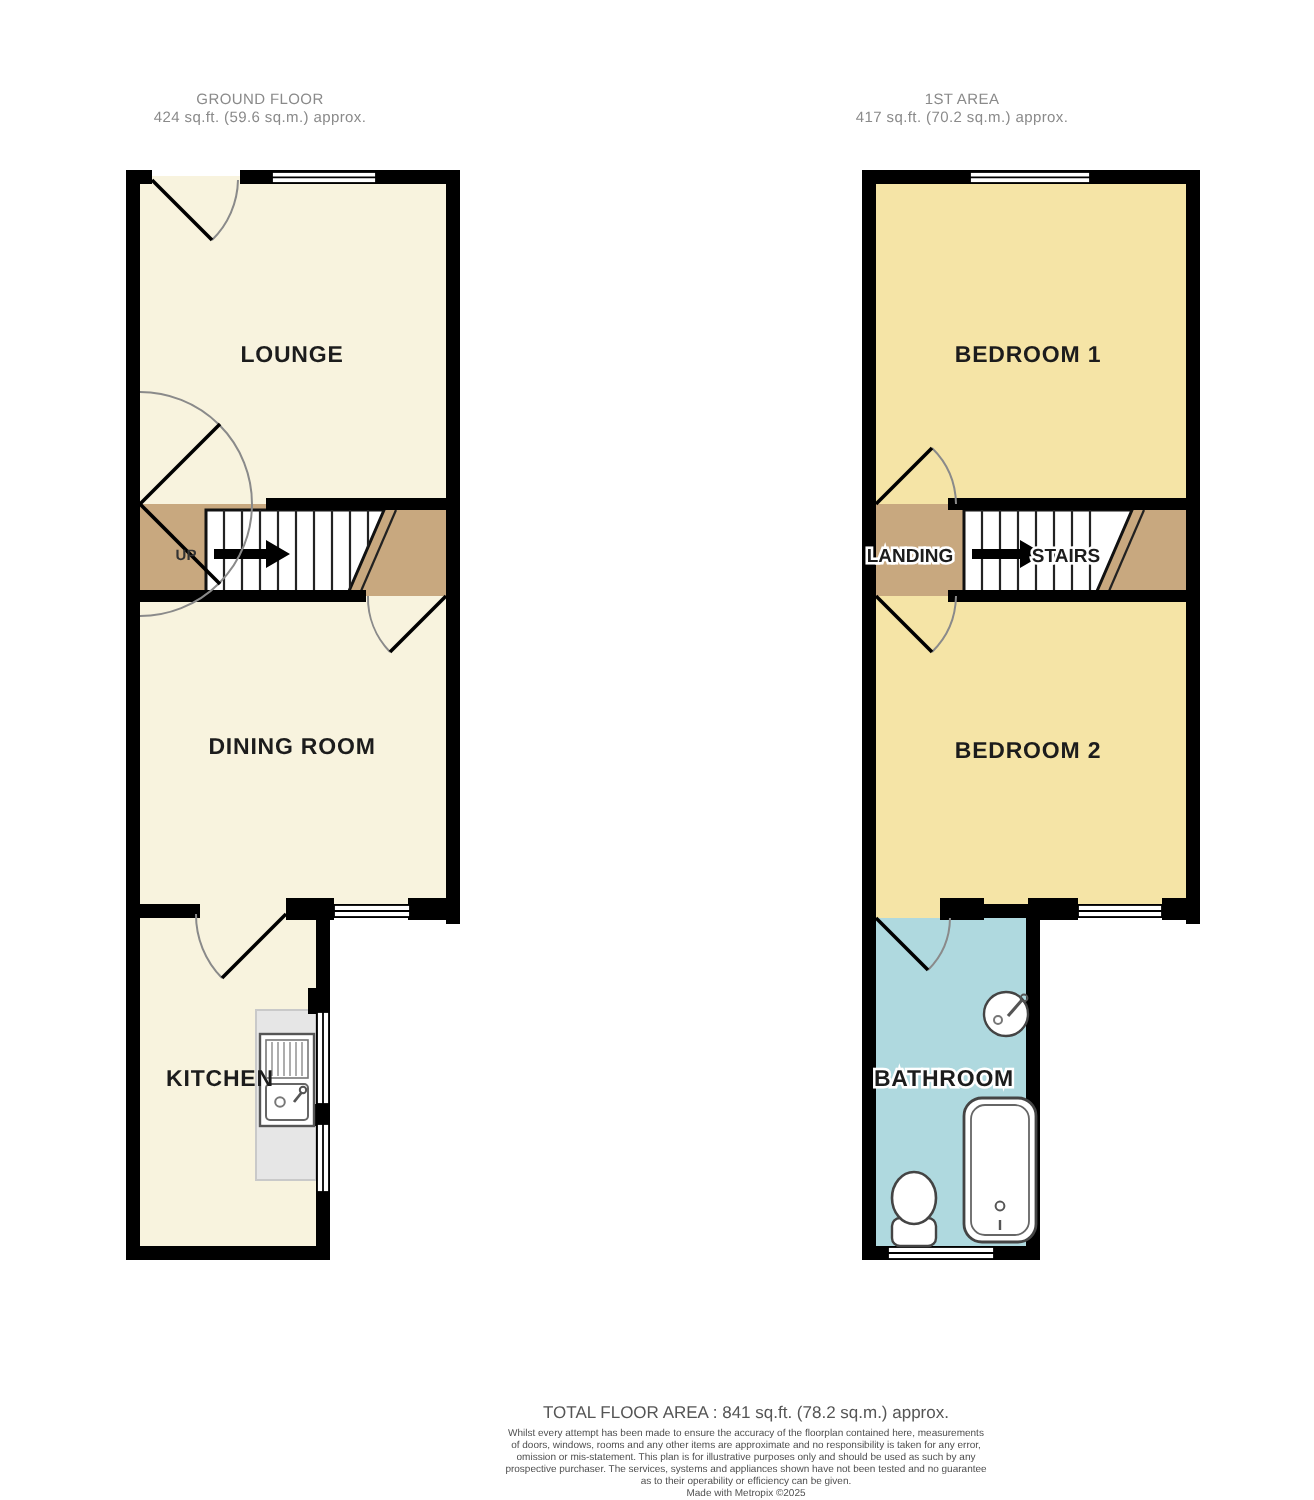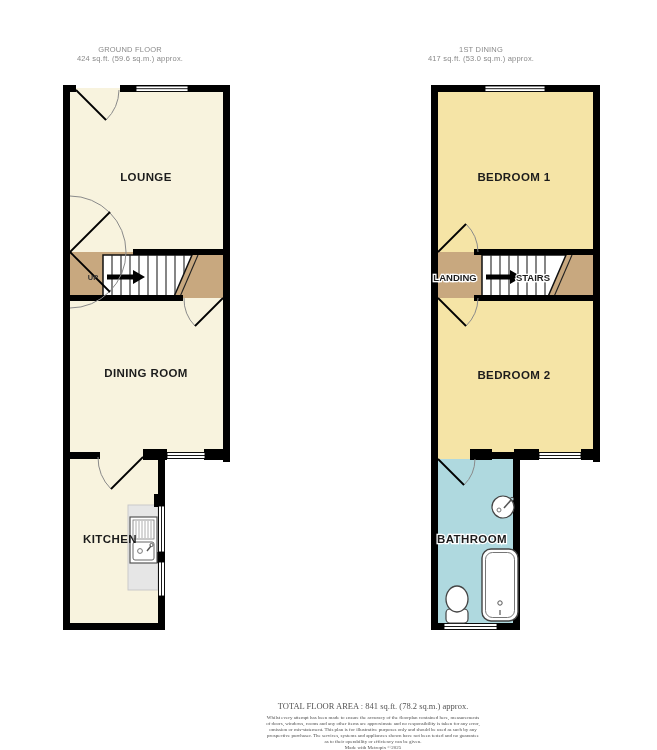--- a/index.html
+++ b/index.html
@@ -2,42 +2,42 @@
 <html><head>
 <meta charset="utf-8">
 <style>
   html,body{margin:0;padding:0;background:#ffffff;}
   #canvas{position:relative;width:657px;height:750px;background:#ffffff;overflow:hidden;
           font-family:"Liberation Sans", sans-serif;}
   .floor-header{position:absolute;top:5px;width:200px;text-align:center;
                 font-size:7.5px;line-height:9px;color:#8a8a8a;letter-spacing:.2px;margin-top:40px;}
   #ground-header{left:30px;}
   #first-header{left:381px;}
-  #footer{position:absolute;top:701px;left:128px;width:490px;text-align:center;color:#4f4f4f;font-family:Liberation Serif, serif;}
+  #footer{position:absolute;top:701px;left:128px;width:490px;text-align:center;color:#4f4f4f;}
   #footer .total{font-size:8.5px;line-height:10px;margin-bottom:4px;color:#555;}
   #footer .disc{font-size:5px;line-height:5.9px;color:#4f4f4f;}
   svg text{font-family:"Liberation Sans", sans-serif;font-weight:bold;fill:#1c1c1c;}
   text.room{font-size:11.5px;letter-spacing:.4px;}
   text.small{font-size:9.5px;}
   text.tiny{font-size:7.5px;fill:#333;}
   .halo{paint-order:stroke;stroke:#ffffff;stroke-width:2.5px;}
 </style>
 </head>
 <body>
 
 <div id="canvas">
 
   <div class="floor-header" id="ground-header">
     <div>GROUND FLOOR</div>
     <div>424 sq.ft. (59.6 sq.m.) approx.</div>
   </div>
 
   <div class="floor-header" id="first-header">
-    <div>1ST DINING</div>
-    <div>417 sq.ft. (53.0 sq.m.) approx.</div>
+    <div>1ST AREA</div>
+    <div>417 sq.ft. (70.2 sq.m.) approx.</div>
   </div>
 
   <svg width="657" height="750" viewBox="0 0 657 750" style="position:absolute;left:0;top:0;">
     <defs>
       <clipPath id="gstairs-clip">
           <path d="M103,255 L192,255 L173,299 L103,299 Z"></path>
         </clipPath>
       <clipPath id="fstairs-clip">
           <path d="M482,255 L566,255 L547,299 L482,299 Z"></path>
         </clipPath>

